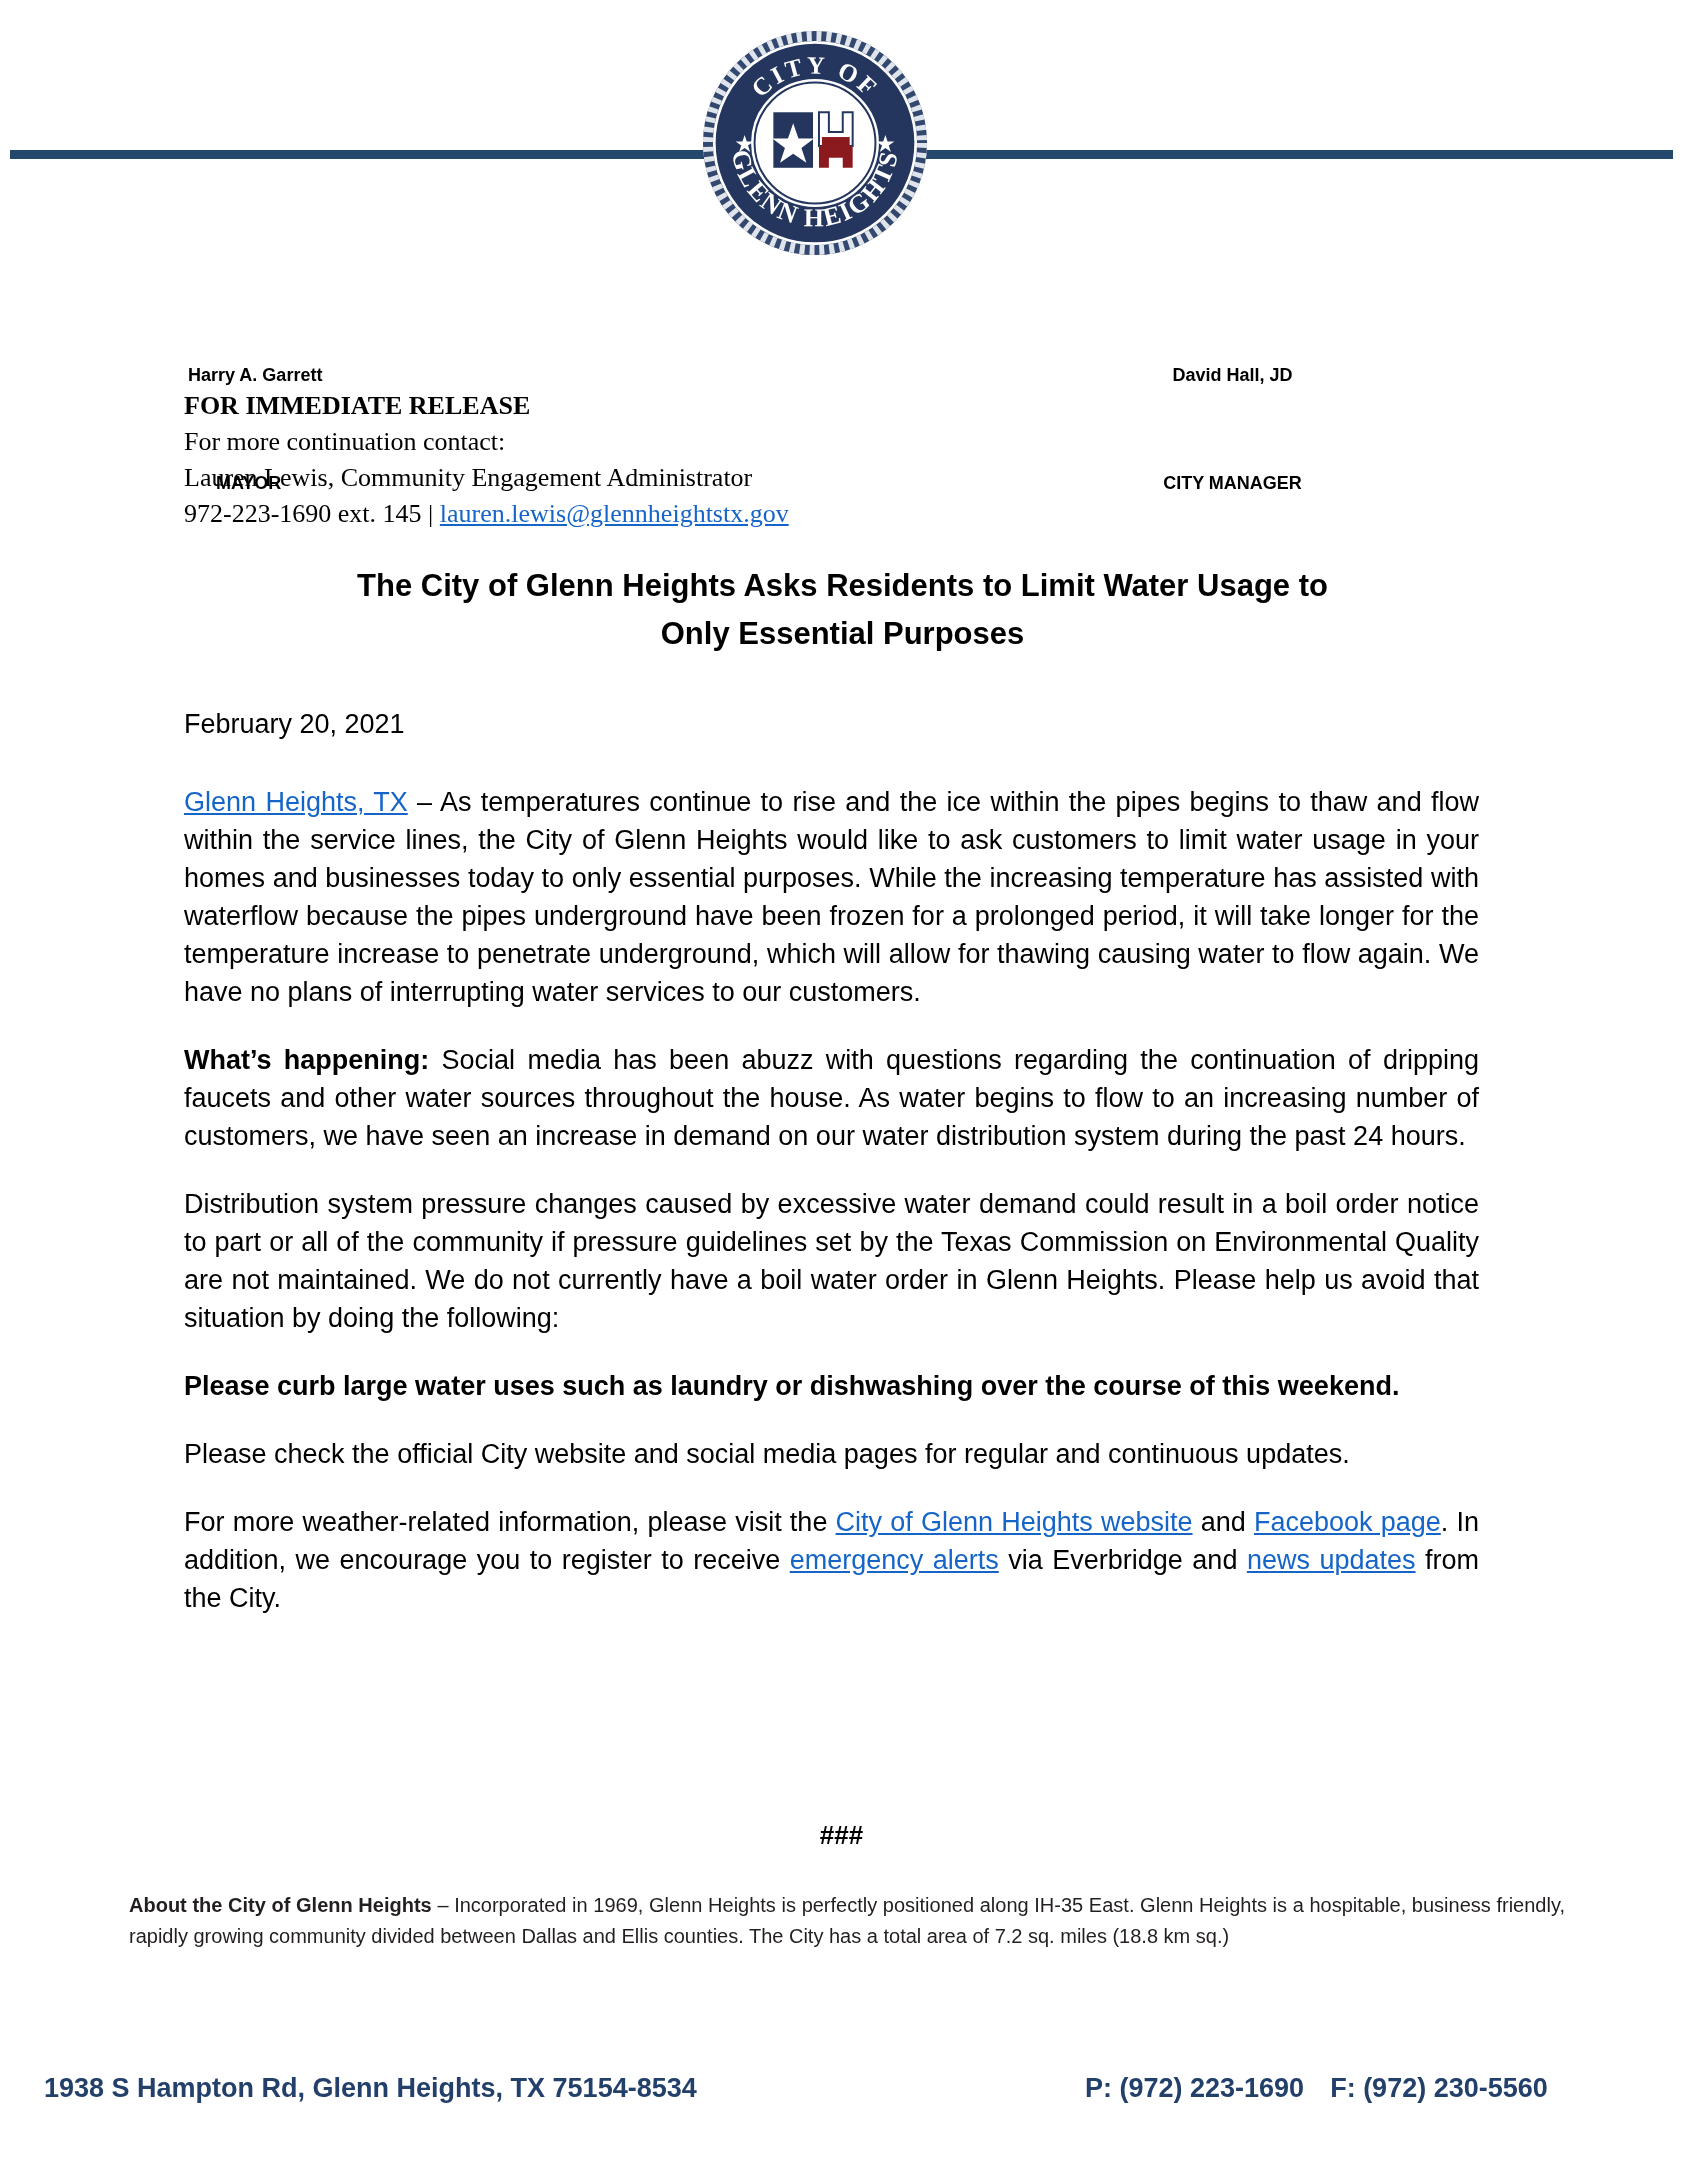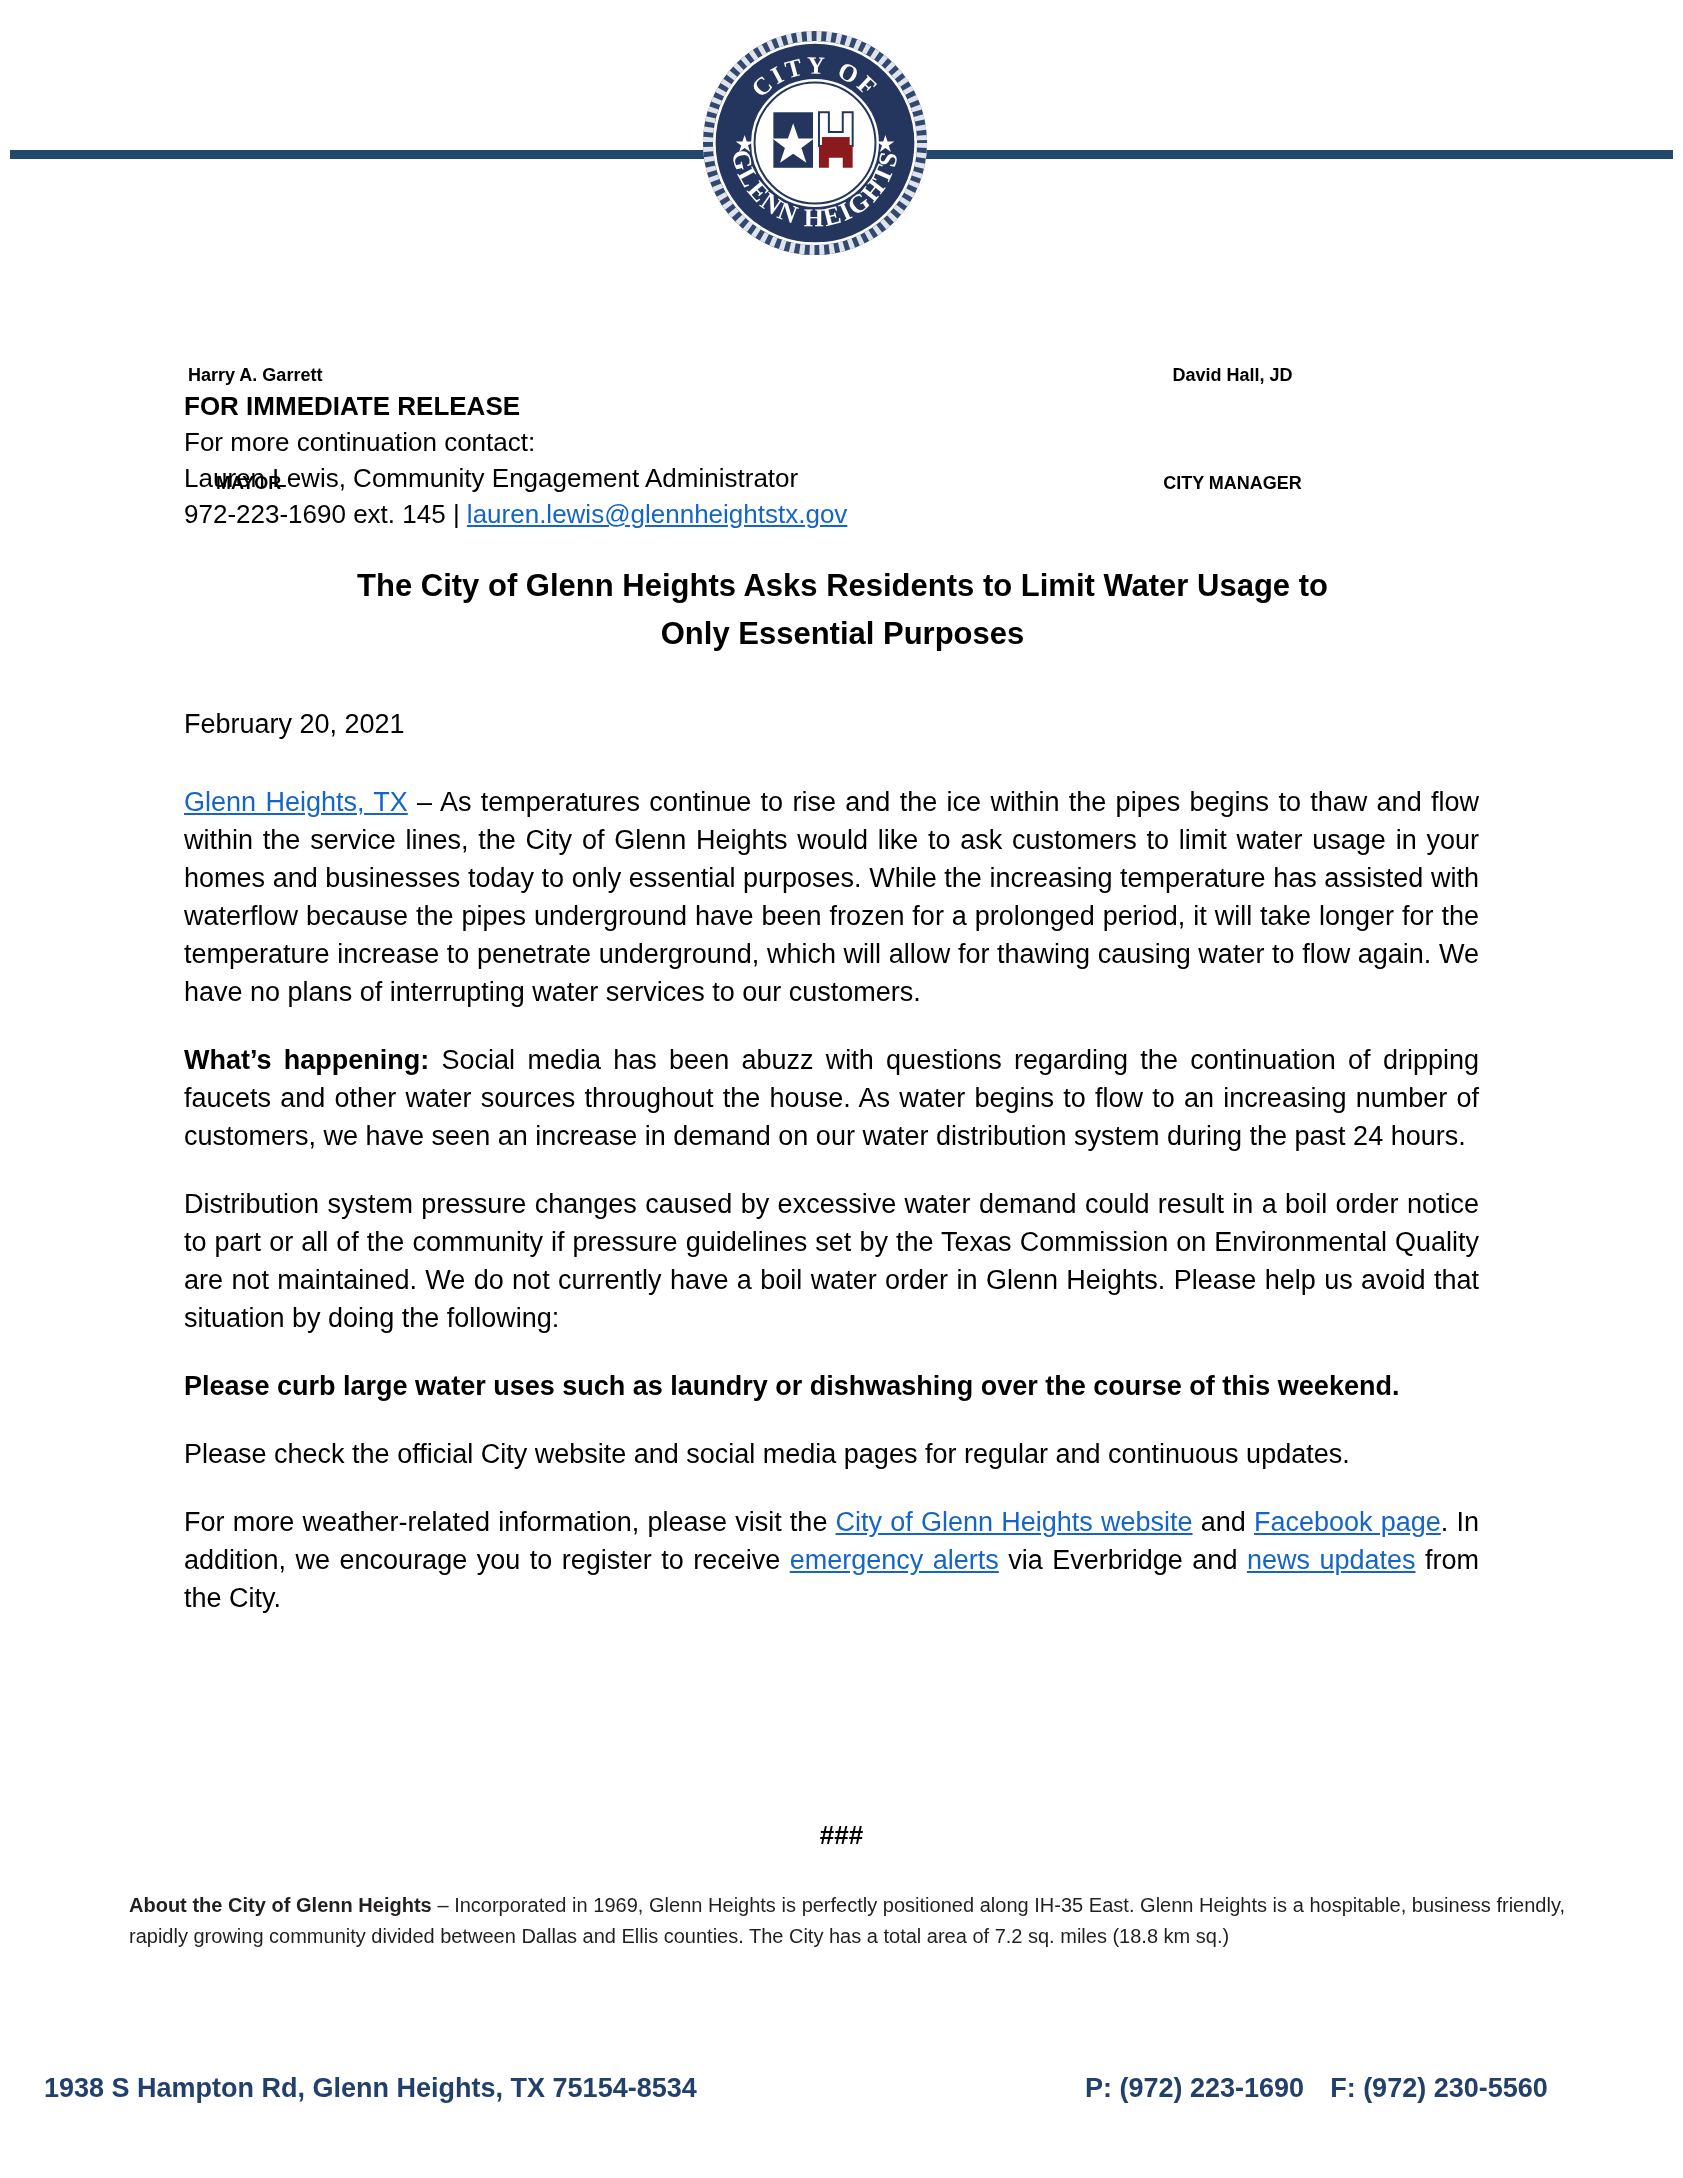--- a/index.html
+++ b/index.html
@@ -69,21 +69,21 @@
   
   .release {
     position: absolute;
     top: 388px;
     left: 184px;
     width: 1317px;
     font-size: 26px;
     line-height: 36px;
   }
   .release .hdr { font-weight: bold; }
-  .release .line { white-space: nowrap; }
+  .release .line { white-space: nowrap; font-family: Liberation Serif, serif; }
 
   
   .headline {
     position: absolute;
     top: 562px;
     left: 184px;
     width: 1317px;
     text-align: center;
     font-weight: bold;
     font-size: 31px;

